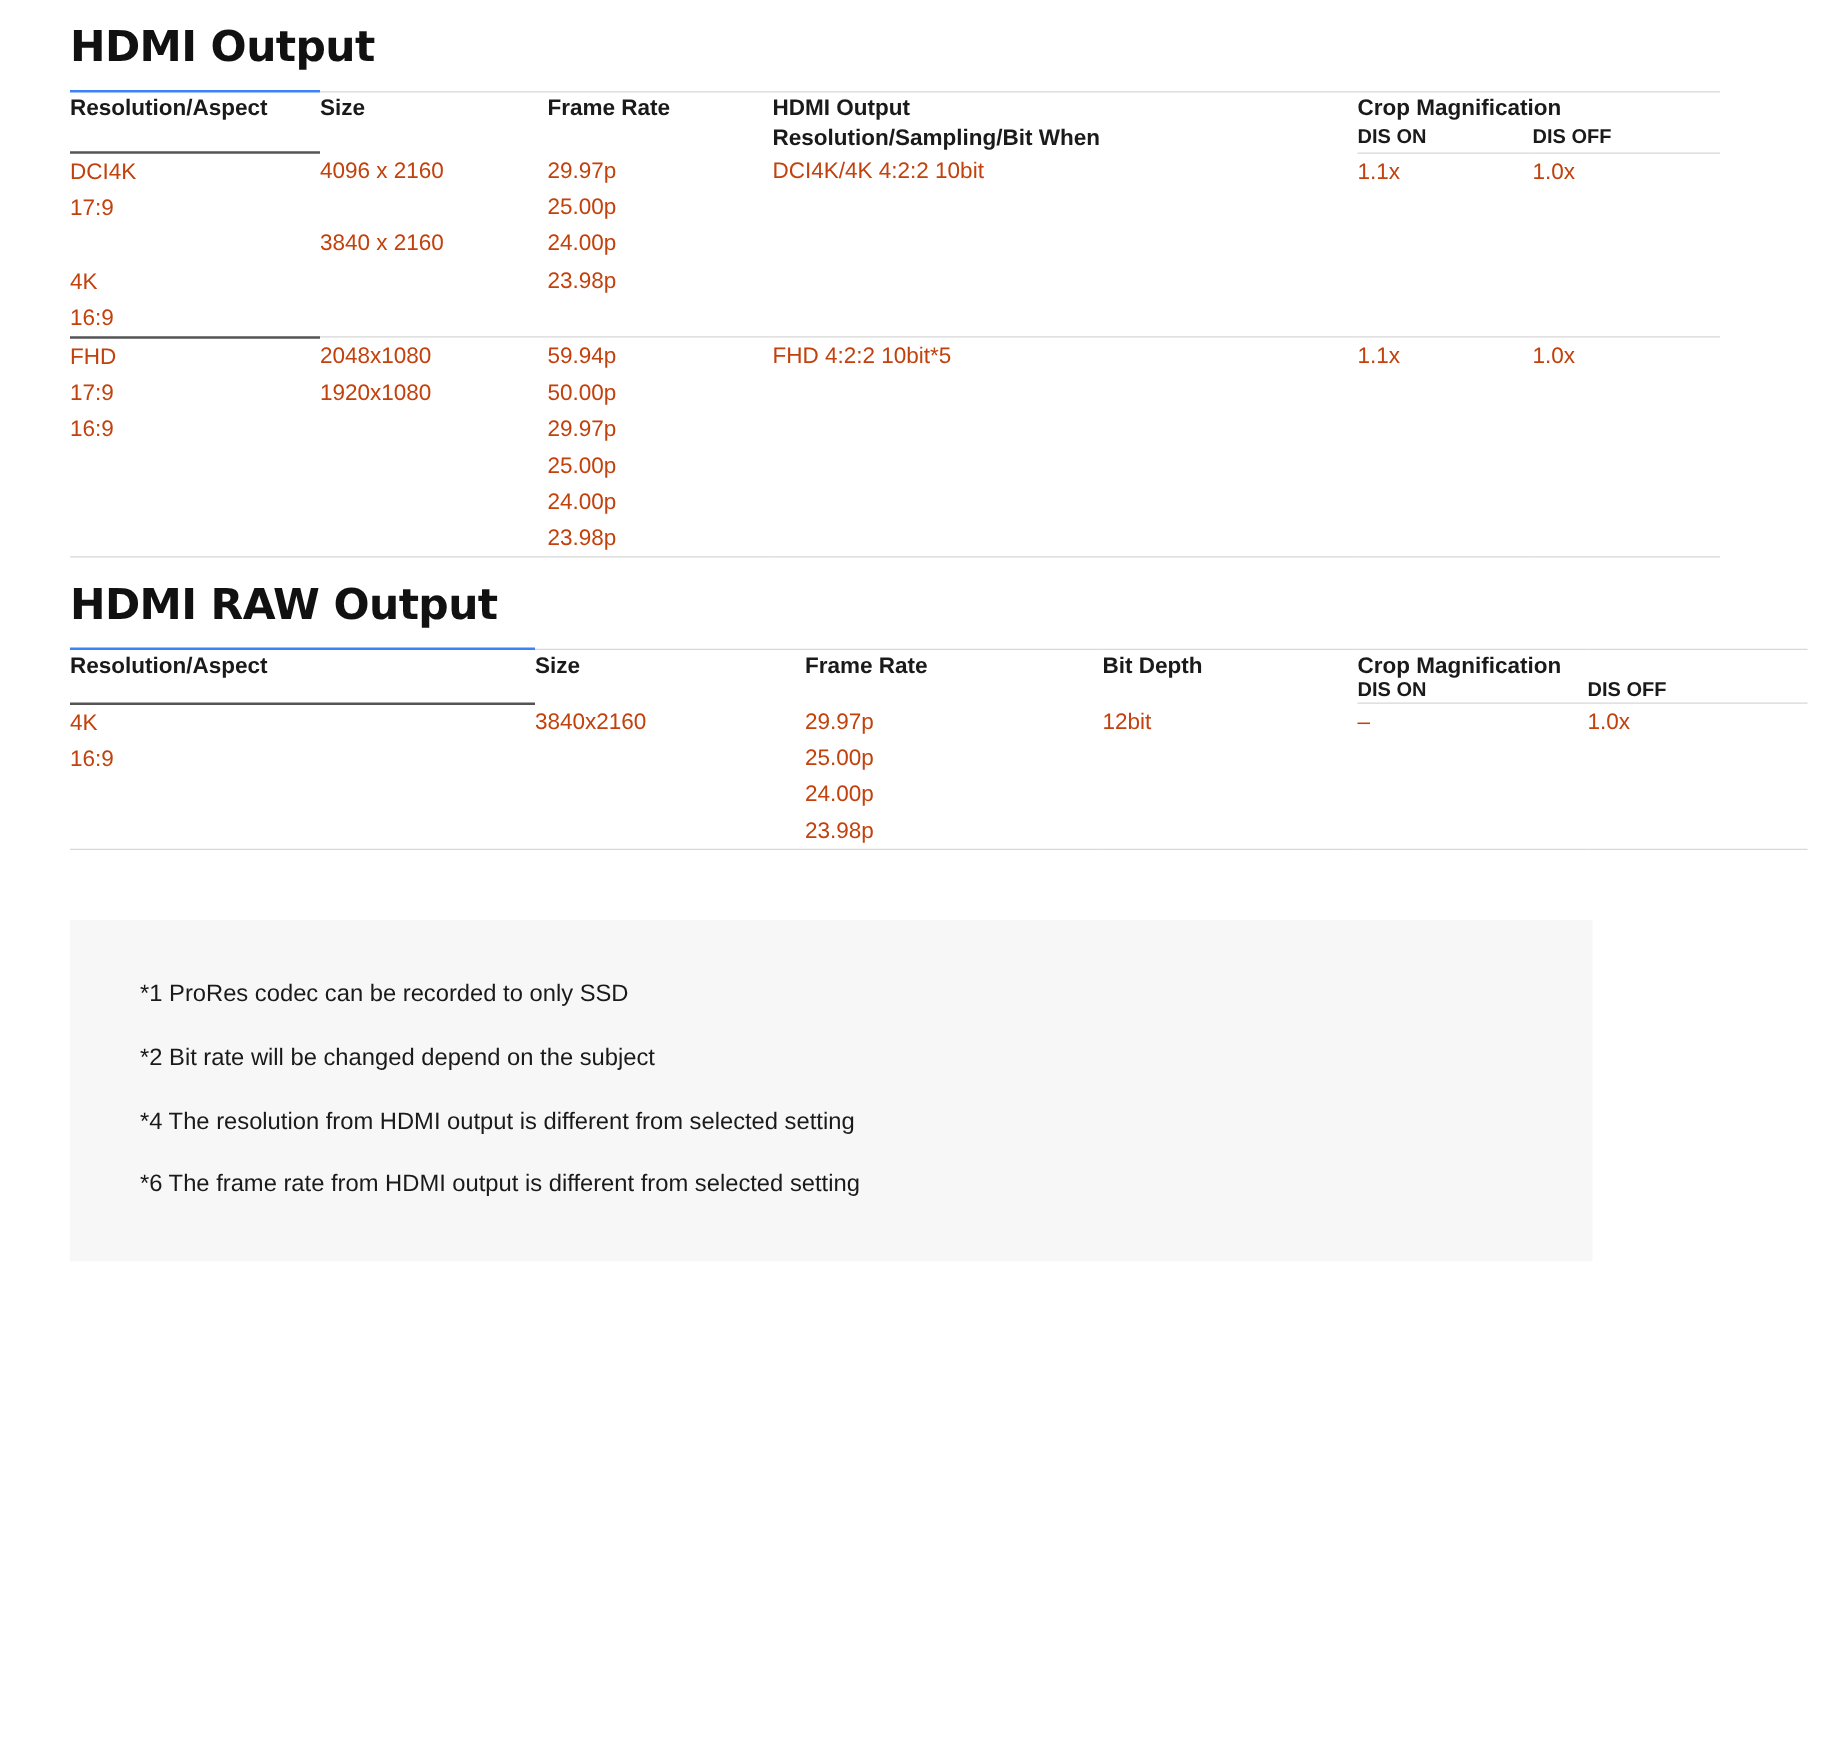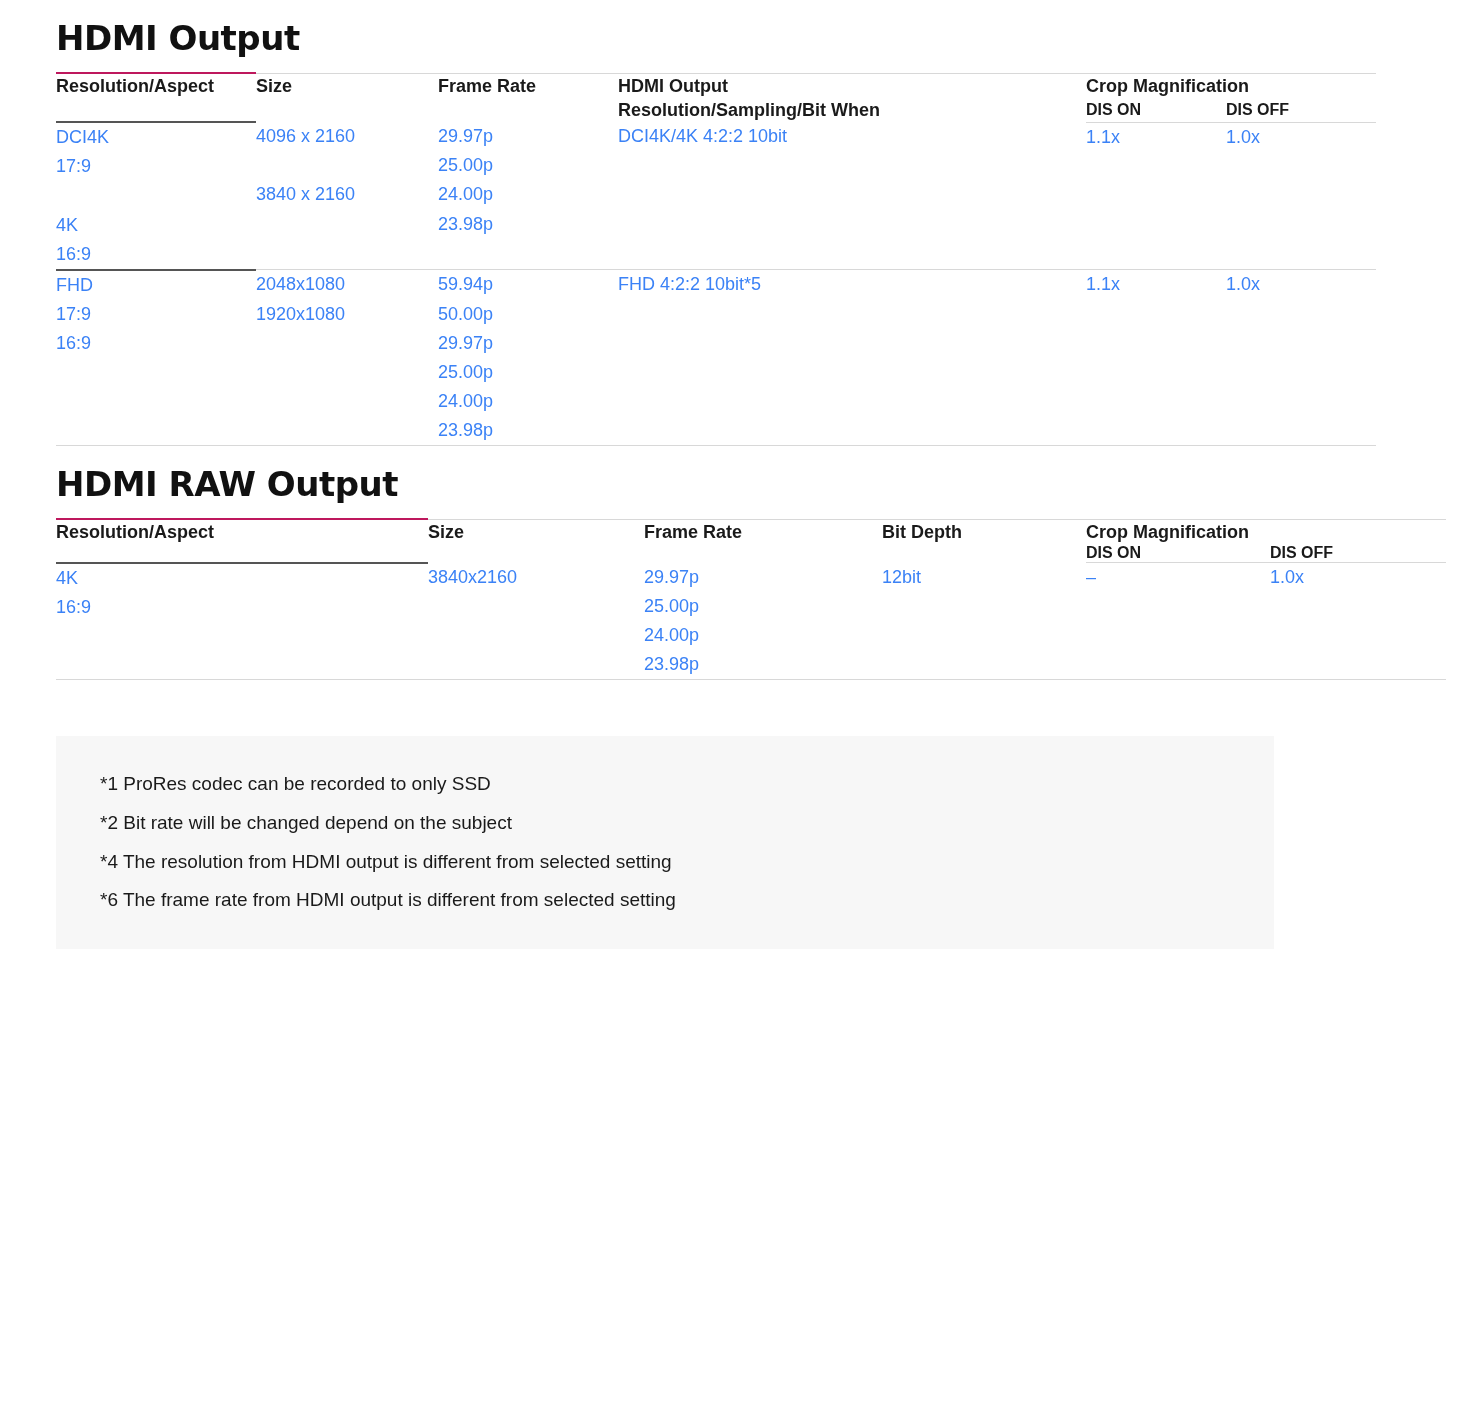--- a/index.html
+++ b/index.html
@@ -53,30 +53,30 @@
   }
   .sub-row th {
     font-size: 16px;
     font-weight: bold;
     color: #1a1a1a;
     padding: 8px 8px 12px 8px;
     margin-top: 16px;
   }
   .body-row td {
     font-size: 18px;
-    color: #3b82f6;
+    color: #c2410c;
     padding: 16px 8px 22px 8px;
     line-height: 1.62;
   }
   .cellline { display: block; }
   .cellline.blank { visibility: hidden; }
 
   
   .b-top-thin  { border-top: 1px solid #d8d8d8; }
-  .b-top-dark  { border-top: 2px solid #be185d; }
+  .b-top-dark  { border-top: 2px solid #3b82f6; }
   .b-bot-thin  { border-bottom: 1px solid #d8d8d8; }
   .b-bot-dark  { border-bottom: 2px solid #555555; }
 
   
   .t1 col.c1 { width: 200px; }
   .t1 col.c2 { width: 182px; }
   .t1 col.c3 { width: 180px; }
   .t1 col.c4 { width: 468px; }
   .t1 col.c5 { width: 140px; }
   .t1 col.c6 { width: 150px; }
@@ -91,21 +91,21 @@
 
   .crop-group-head {
     padding-bottom: 10px;
   }
   .notes {
     margin: 56px 56px 0 56px;
     background: #f7f7f7;
     padding: 36px 0 36px 0;
   }
   .notes p {
-    margin: 0;
+    margin: 12px;
     padding: 0 0 14px 44px;
     font-size: 19px;
     color: #1a1a1a;
     line-height: 1.3;
   }
   .notes p:last-child { padding-bottom: 0; }
 </style>
 </head>
 <body>
 

